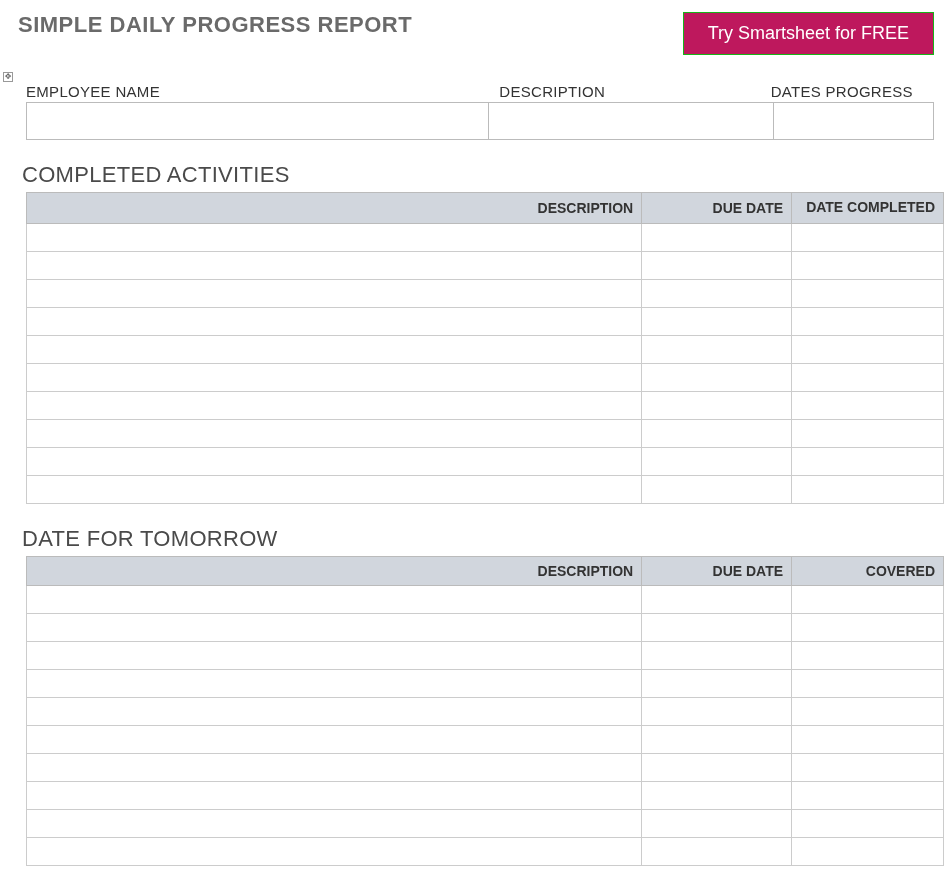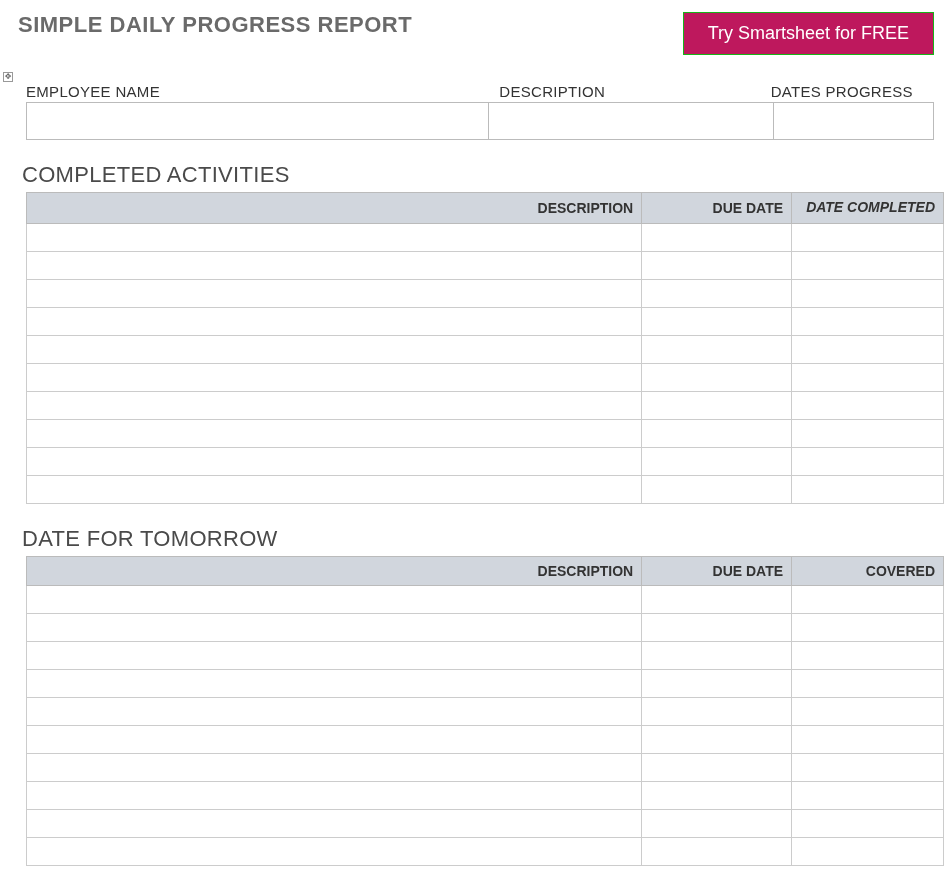--- a/index.html
+++ b/index.html
@@ -96,21 +96,21 @@
       vertical-align: middle;
     }
     .data-table td {
       border: 1px solid #ccc;
       height: 28px;
       background: #fff;
     }
     .col-desc { width: 616px; }
     .col-c2 { width: 150px; margin-top: 16px; }
     .col-c3 { width: 152px; }
-    .data-table th.two-line { line-height: 1.25; font-style: italic; }
+    .data-table th.two-line { line-height: 1.25; }
   </style>
 </head>
 <body>
 
 <div class="header-row">
   <div class="page-title">SIMPLE DAILY PROGRESS REPORT</div>
   <button class="cta-button">Try Smartsheet for FREE</button>
 </div>
 
 <div class="handle-icon">✥</div>

